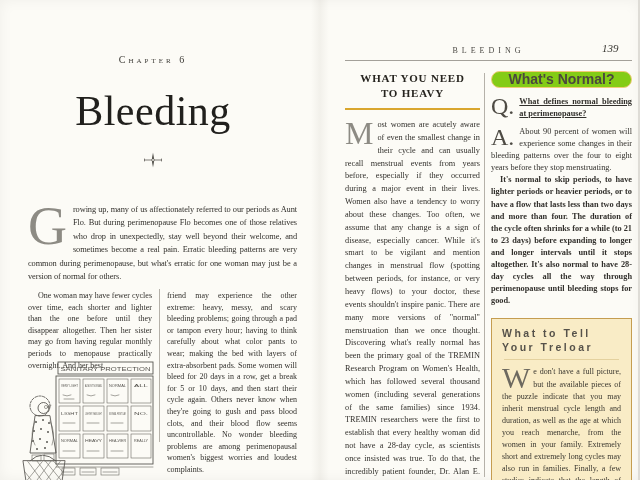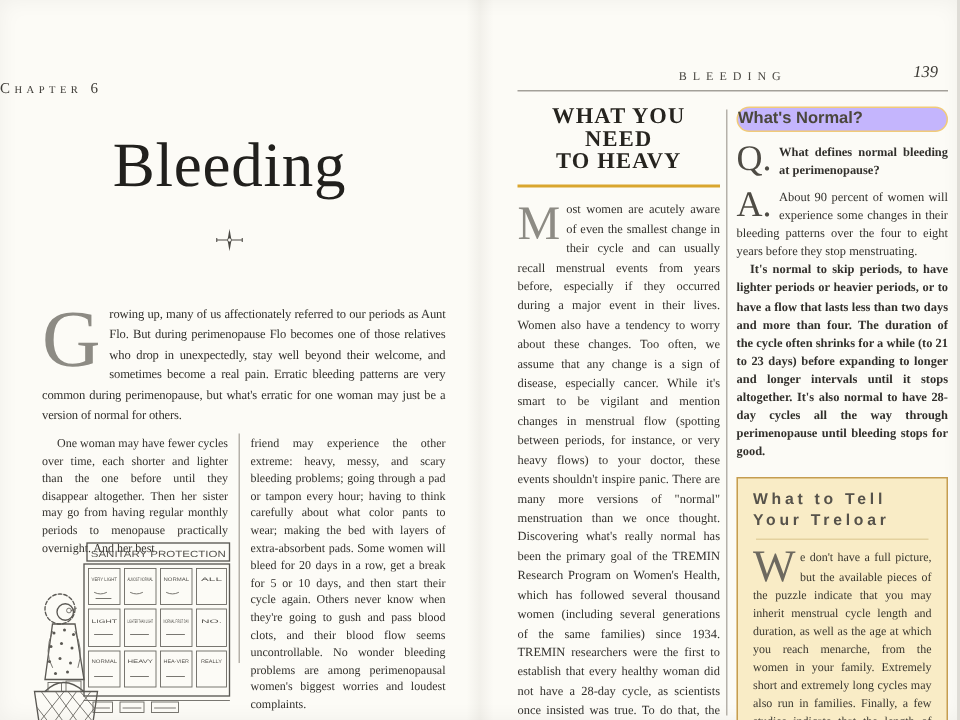--- a/index.html
+++ b/index.html
@@ -10,60 +10,60 @@
   }
   .spread{position:absolute;inset:0;background:#fcfbf6;box-shadow:inset 0 0 14px rgba(0,0,0,0.05);}
   .page{position:absolute;top:0;height:480px;width:320px;margin-top:29px;}
   .page-left{left:0;}
   .page-right{left:320px;}
   .gutter{position:absolute;left:311px;top:0;width:18px;height:480px;
     background:linear-gradient(90deg,rgba(0,0,0,0) 0%,rgba(60,50,30,0.05) 50%,rgba(0,0,0,0) 100%);}
   .scan-edge{position:absolute;right:0;top:0;width:2px;height:480px;background:#dedcd6;}
 
   
-  .chapter-label{position:absolute;left:0;top:25px;width:306px;
+  .chapter-label{position:absolute;left:0;top:25px;width:306px;text-align:center;
     font-variant:small-caps;font-size:10px;letter-spacing:3px;color:#3c3a35;}
   .book-title{position:absolute;left:0;top:58px;width:306px;margin:0;text-align:center;
     font-size:42px;font-weight:400;letter-spacing:0.5px;color:#21201d;}
   .fleuron{position:absolute;left:144px;top:122px;width:18px;height:18px;}
   .intro{position:absolute;left:28px;top:174px;width:269px;margin:0;
     font-size:8.4px;line-height:13.4px;text-align:justify;letter-spacing:-0.1px;}
   .dropcap{float:left;color:#8d8b84;font-family:"Liberation Serif",serif;}
   .dc-g{font-size:54px;line-height:40px;padding:3px 6px 0 0;}
   .lp-divider{position:absolute;left:159px;top:260px;width:1px;height:153px;background:#b5b1a9;}
   .col{position:absolute;top:261px;margin:0;font-size:8px;line-height:11.6px;text-align:justify;}
   .lp-col-a{left:28px;width:124px;text-indent:10px;}
   .lp-col-b{left:167px;width:130px;}
   .cartoon{position:absolute;left:16px;top:330px;width:142px;height:150px;}
   .cartoon text{font-family:"Liberation Sans",sans-serif;fill:#55534e;}
   .sketch{stroke:#5a5853;fill:none;stroke-width:0.9;stroke-linecap:round;}
   .sketch-thin{stroke:#6a6862;fill:none;stroke-width:0.6;stroke-linecap:round;}
 
   
   .running-head{position:absolute;left:25px;top:17px;width:287px;text-align:center;
     font-size:8px;letter-spacing:4px;color:#4a4843;}
-  .page-number{position:absolute;left:282px;top:13px;width:30px;text-align:center;
+  .page-number{position:absolute;left:282px;top:13px;width:30px;text-align:left;
     font-style:italic;font-size:11px;color:#3a3833;}
   .head-rule{position:absolute;left:25px;top:31px;width:287px;height:1px;background:#a3a099;}
   .rp-divider{position:absolute;left:164px;top:44px;width:1px;height:404px;background:#b5b1a9;}
 
   .rp-col-left{position:absolute;left:25px;top:42px;width:135px;}
-  .ntk-heading{text-align:center;font-weight:bold;font-size:15px;line-height:15px;
+  .ntk-heading{text-align:center;font-weight:bold;font-size:11px;line-height:15px;
     letter-spacing:0.8px;color:#26241f;}
   .gold-rule{height:2px;background:#d9a62e;margin:7px 0 9px;}
   .ntk-body{margin:0;font-size:8.3px;line-height:12.85px;text-align:justify;}
   .dc-m{font-size:32px;line-height:24px;padding:2px 4px 0 0;}
 
   .rp-col-right{position:absolute;left:171px;top:42px;width:141px;}
-  .pill{height:15px;border:1px solid #f1cb79;background:#c4b5fd;border-radius:9px;
-    font-family:"Liberation Sans",sans-serif;font-weight:bold;
-    font-size:11px;line-height:15px;color:#4b473d;}
+  .pill{height:15px;border:1px solid #f1cb79;background:#84cc16;border-radius:9px;
+    text-align:center;font-family:"Liberation Sans",sans-serif;font-weight:bold;
+    font-size:14px;line-height:15px;color:#4b473d;}
   .ans{margin:7px 0 0;font-size:8.3px;line-height:12.1px;text-align:justify;}
   .qa-glyph{float:left;font-size:24px;line-height:21px;padding:1px 5px 0 0;color:#4e4b44;}
-  .question{font-weight:bold;line-height:11.5px;display:block;padding-top:1px;}
+  .question{font-weight:bold;line-height:11.5px;display:block;padding-top:1px;text-decoration:underline;}
   .ans.indent{margin-top:0;text-indent:9px;font-weight:bold;}
   .daughter-box{margin-top:11px;border:1px solid #c59d50;background:#f9ecc6;
     padding:8px 10px 9px;}
   .box-heading{text-align:left;font-family:"Liberation Sans",sans-serif;font-weight:bold;
     font-size:10.5px;line-height:13.5px;letter-spacing:2.5px;color:#56524a;}
   .box-rule{height:1px;background:#e4d19e;margin:5px 2px 6px;}
   .box-body{margin:0;font-size:8px;line-height:12.1px;text-align:justify;color:#3a372f;}
   .dc-w{font-size:30px;line-height:22px;padding:1px 3px 0 0;color:#6d695f;}
 </style>
 </head>

